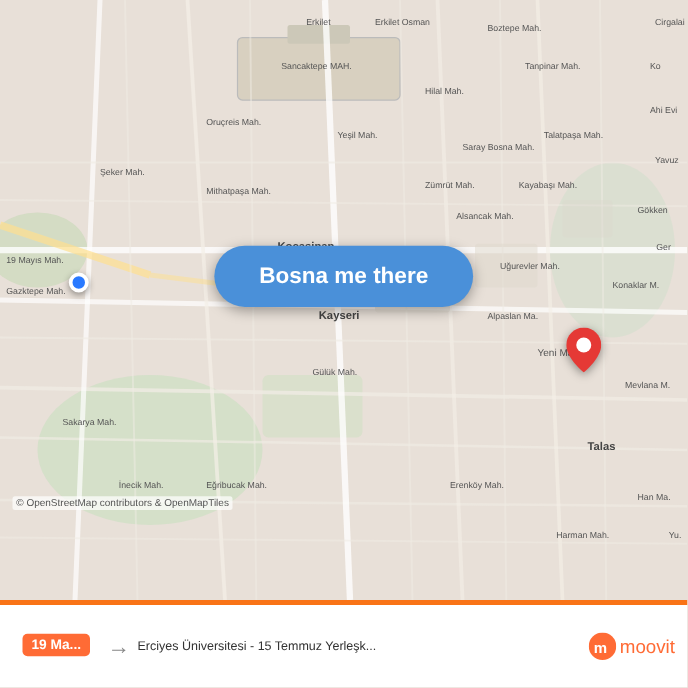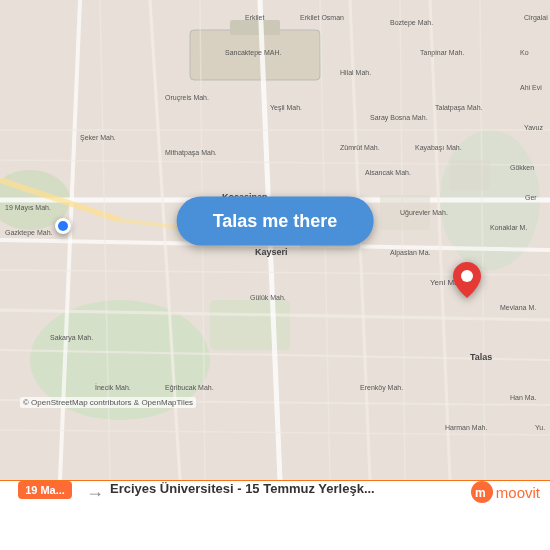--- a/index.html
+++ b/index.html
@@ -68,23 +68,23 @@
       height: 36px;
       filter: drop-shadow(0 2px 4px rgba(0,0,0,0.4));
     }
 
     
     #bottom-bar {
       width: 550px;
       height: 70px;
       background: white;
       display: flex;
-      align-items: flex-start;
+      align-items: center;
       padding: 0 10px;
-      border-top: 1px solid #f97316;
+      border-top: 4px solid #f97316;
       gap: 6px;
     }
 
     .station-box {
       display: flex;
       flex-direction: column;
       align-items: center;
       min-width: 70px;
     }
 
@@ -98,44 +98,44 @@
       margin-bottom: 3px;
     }
 
     .arrow-icon {
       color: #888;
       font-size: 18px;
       flex-shrink: 0;
     }
 
     .destination-label {
-      font-size: 13px;
+      font-size: 10px;
       color: #333;
       flex: 1;
-      font-weight: 700;
+      font-weight: 400;
     }
 
     .moovit-logo {
       display: flex;
       align-items: center;
       gap: 3px;
       margin-left: auto;
       flex-shrink: 0;
     }
 
     .moovit-logo-text {
       font-size: 15px;
       font-weight: normal;
       color: #ff6b35;
     }
 
     .attribution {
       position: absolute;
       bottom: 72px;
-      left: 20px;
+      left: 10px;
       font-size: 8px;
       color: #555;
       background: rgba(255,255,255,0.7);
       padding: 1px 3px;
       border-radius: 2px;
       z-index: 8;
     }
   </style>
 </head>
 <body>
@@ -226,21 +226,21 @@
 
   <div class="origin-marker" style="left: 55px; top: 218px;"></div>
 
   <div class="dest-marker" style="left: 453px; top: 262px;">
     <svg viewBox="0 0 28 36" xmlns="http://www.w3.org/2000/svg">
       <path d="M14 0 C6.3 0 0 6.3 0 14 C0 24.5 14 36 14 36 C14 36 28 24.5 28 14 C28 6.3 21.7 0 14 0 Z" fill="#e53935"></path>
       <circle cx="14" cy="14" r="6" fill="white"></circle>
     </svg>
   </div>
 
-  <button id="take-me-there-btn">Talas me there</button>
+  <button id="take-me-there-btn">Bosna me there</button>
 
   <div class="attribution">© OpenStreetMap contributors &amp; OpenMapTiles</div>
 </div>
 
 <div id="bottom-bar">
   <div class="station-box">
     <div class="station-number">19 Ma...</div>
   </div>
 
   <span class="arrow-icon">→</span>

